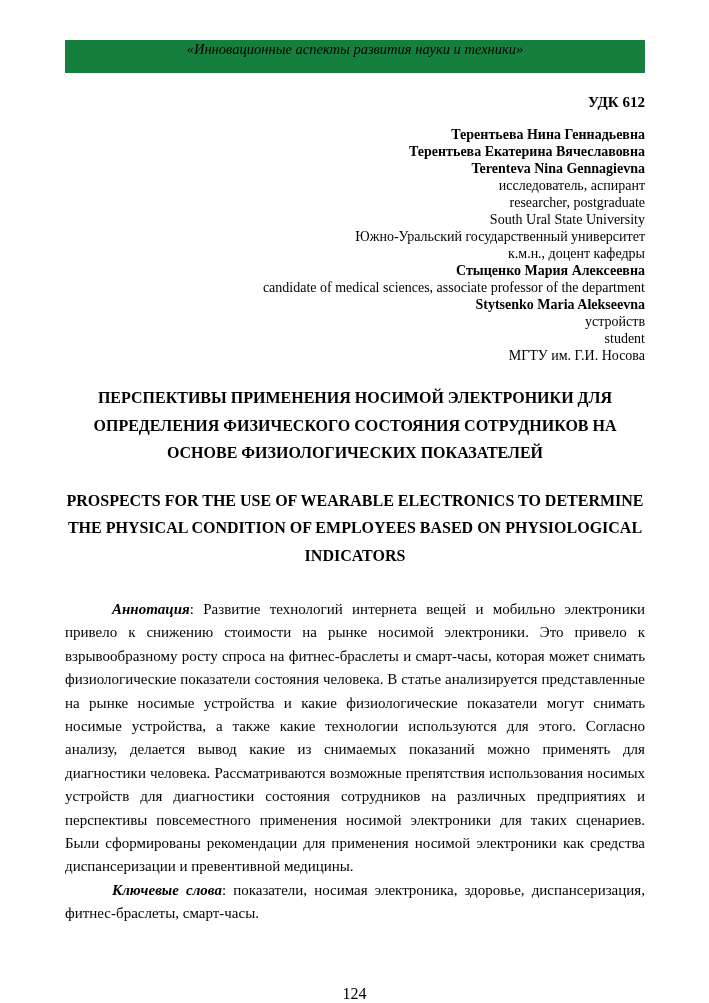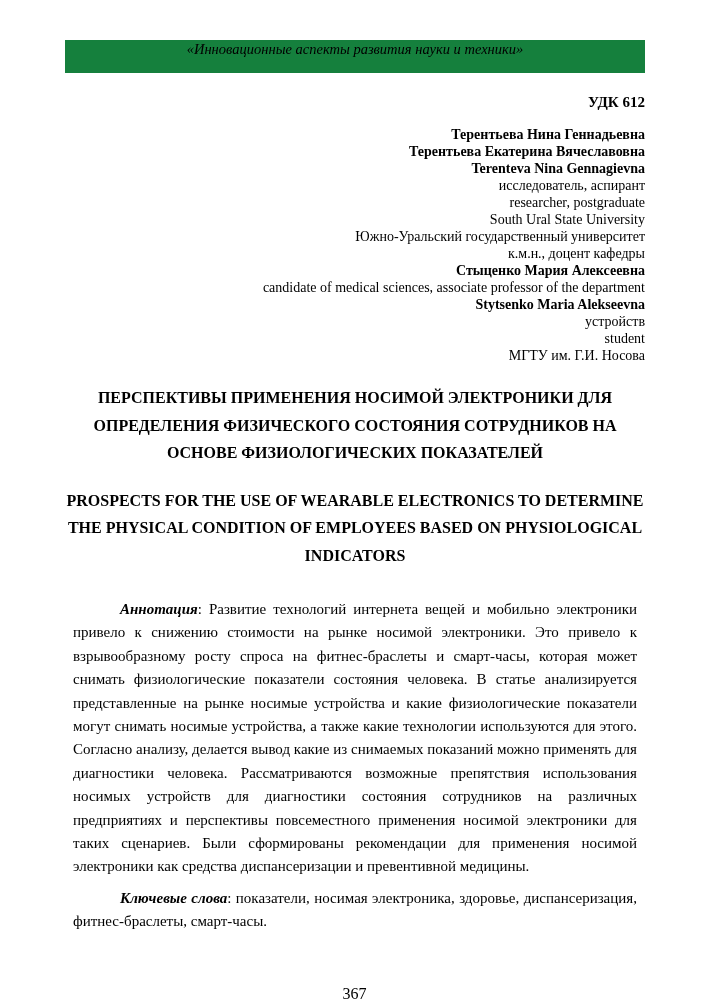--- a/index.html
+++ b/index.html
@@ -49,21 +49,21 @@
   .title-ru, .title-en {
     margin: 0;
     text-align: center;
     font-weight: bold;
     font-size: 16px;
     line-height: 27.5px;
   }
   .title-ru { margin-top: 20px; text-align: center; }
   .title-en { margin-top: 20px; }
   .para {
-    margin: 8px;
+    margin: 0;
     text-align: justify;
     font-size: 15px;
     line-height: 23.4px;
     text-indent: 47px;
   }
   .para.abstract { margin-top: 29px; }
   .bi {
     font-weight: bold;
     font-style: italic;
   }
@@ -105,15 +105,15 @@
   </div>
 
   <h1 class="title-ru">ПЕРСПЕКТИВЫ ПРИМЕНЕНИЯ НОСИМОЙ ЭЛЕКТРОНИКИ ДЛЯ ОПРЕДЕЛЕНИЯ ФИЗИЧЕСКОГО СОСТОЯНИЯ СОТРУДНИКОВ НА ОСНОВЕ ФИЗИОЛОГИЧЕСКИХ ПОКАЗАТЕЛЕЙ</h1>
 
   <h2 class="title-en">PROSPECTS FOR THE USE OF WEARABLE ELECTRONICS TO DETERMINE THE PHYSICAL CONDITION OF EMPLOYEES BASED ON PHYSIOLOGICAL INDICATORS</h2>
 
   <p class="para abstract"><span class="bi">Аннотация</span><span>: Развитие технологий интернета вещей и мобильно электроники привело к снижению стоимости на рынке носимой электроники. Это привело к взрывообразному росту спроса на фитнес-браслеты и смарт-часы, которая может снимать физиологические показатели состояния человека. В статье анализируется представленные на рынке носимые устройства и какие физиологические показатели могут снимать носимые устройства, а также какие технологии используются для этого. Согласно анализу, делается вывод какие из снимаемых показаний можно применять для диагностики человека. Рассматриваются возможные препятствия использования носимых устройств для диагностики состояния сотрудников на различных предприятиях и перспективы повсеместного применения носимой электроники для таких сценариев. Были сформированы рекомендации для применения носимой электроники как средства диспансеризации и превентивной медицины.</span></p>
 
   <p class="para keywords"><span class="bi">Ключевые слова</span><span>: показатели, носимая электроника, здоровье, диспансеризация, фитнес-браслеты, смарт-часы.</span></p>
 
-  <div class="pagenum">367</div>
+  <div class="pagenum">124</div>
 
 </div>
 
 </body></html>

